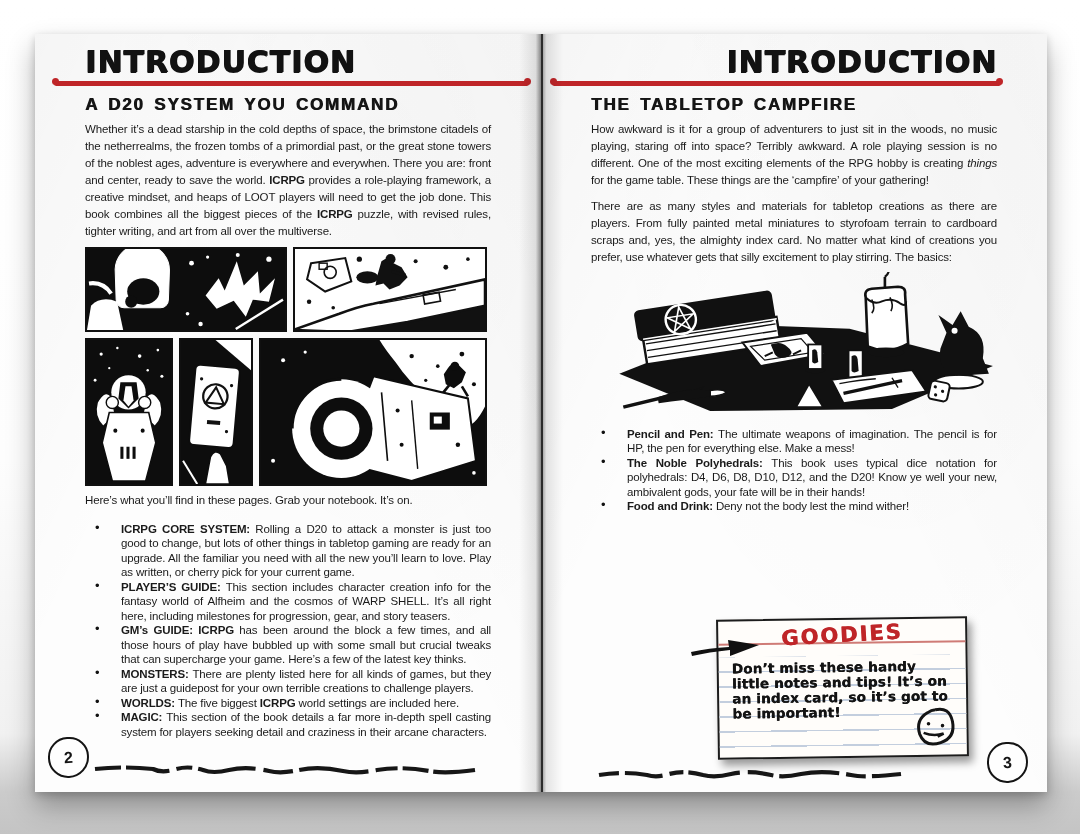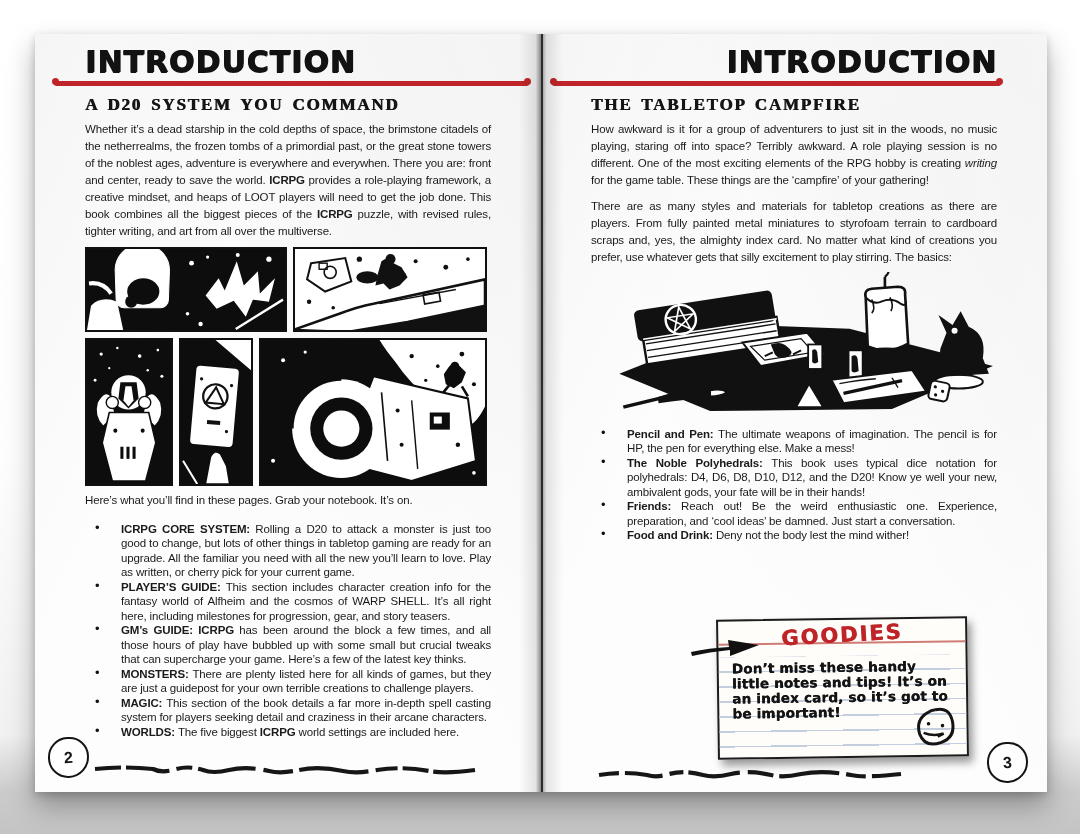--- a/index.html
+++ b/index.html
@@ -19,21 +19,21 @@
   .gutter::after{content:'';position:absolute;left:50%;top:0;width:2px;height:100%;background:#2b2b2b;}
   .hdr{margin:2px 0 0;font-family:"DejaVu Sans",sans-serif;font-weight:bold;font-size:30px;line-height:1.05;
     color:#121212;letter-spacing:1px;text-shadow:1px 0 0 #121212,0 .5px 0 #121212;}
   .hdr.right-hdr{text-align:right;}
   .rule{position:relative;height:5px;margin-top:3px;background:var(--accent,#bf2528);border-radius:3px;}
   .rule::before,.rule::after{content:'';position:absolute;top:-3px;width:7px;height:7px;border-radius:50%;
     background:var(--accent,#bf2528);}
   .rule::before{left:-2px;} .rule::after{right:-2px;}
   .left .rule{margin-left:-31px;margin-right:-38px;}
   .right .rule{margin-left:-39px;margin-right:-4px;}
-  .sect{margin:9px 0 6px;font-family:Liberation Serif, serif;font-weight:bold;font-size:17px;color:#151515;
+  .sect{margin:9px 0 6px;font-family:Liberation Sans, sans-serif;font-weight:bold;font-size:17px;color:#151515;
     letter-spacing:1.8px;word-spacing:3px;text-shadow:.7px 0 0 #151515;}
   .body{margin:5px 0 0;font-size:11.5px;line-height:17px;letter-spacing:-.15px;color:#1a1a1a;
     text-align:justify;}
   .b{font-weight:bold;} .i{font-style:italic;}
   .find{margin-top:0;text-align:left;}
   ul.bullets{margin:13px 0 0;padding:0;list-style:none;}
   ul.bullets li{position:relative;padding-left:36px;font-size:11.5px;line-height:14.5px;letter-spacing:-.15px;
     color:#1a1a1a;text-align:justify;}
   ul.bullets li::before{content:'\2022';position:absolute;left:10px;top:-1px;font-size:13px;color:#111;}
   
@@ -205,35 +205,35 @@
         </div>
       </div>
 
       <p class="body find">Here’s what you’ll find in these pages. Grab your notebook. It’s on.</p>
 
       <ul class="bullets">
         <li><span class="b">ICRPG CORE SYSTEM: </span><span>Rolling a D20 to attack a monster is just too good to change, but lots of other things in tabletop gaming are ready for an upgrade. All the familiar you need with all the new you’ll learn to love. Play as written, or cherry pick for your current game.</span></li>
         <li><span class="b">PLAYER’S GUIDE: </span><span>This section includes character creation info for the fantasy world of Alfheim and the cosmos of WARP SHELL. It’s all right here, including milestones for progression, gear, and story teasers.</span></li>
         <li><span class="b">GM’s GUIDE: ICRPG</span><span> has been around the block a few times, and all those hours of play have bubbled up with some small but crucial tweaks that can supercharge your game. Here’s a few of the latest key thinks.</span></li>
         <li><span class="b">MONSTERS: </span><span>There are plenty listed here for all kinds of games, but they are just a guidepost for your own terrible creations to challenge players.</span></li>
+        <li><span class="b">WORLDS: </span><span> The five biggest </span><span class="b">ICRPG</span><span> world settings are included here.</span></li>
         <li><span class="b">MAGIC: </span><span>This section of the book details a far more in-depth spell casting system for players seeking detail and craziness in their arcane characters.</span></li>
-        <li><span class="b">WORLDS: </span><span> The five biggest </span><span class="b">ICRPG</span><span> world settings are included here.</span></li>
       </ul>
 
       <div class="pagenum pn-left">2</div>
       <svg class="scribble scr-left" viewBox="0 0 384 14" preserveAspectRatio="none">
         <path d="M2,7 q30,-3 58,0 q8,4 20,1 q14,-5 30,0 q10,4 26,0 q18,-4 40,1 q12,3 30,-1 q20,-4 44,1 q14,3 34,-1 q24,-4 52,1 q16,3 46,-1" fill="none" stroke="#161616" stroke-width="4.2" stroke-dasharray="26 5 44 7 16 6 58 8 30 6 70 7 22 5"></path>
       </svg>
     </section>
 
     <section class="page right">
       <h1 class="hdr right-hdr">INTRODUCTION</h1>
       <div class="rule"></div>
       <h2 class="sect">THE TABLETOP CAMPFIRE</h2>
-      <p class="body"><span>How awkward is it for a group of adventurers to just sit in the woods,  no music playing, staring off into space? Terribly awkward. A role playing session is no different. One of the most exciting elements of the RPG hobby is creating </span><span class="i">writing</span><span> for the game table. These things are the ‘campfire’ of your gathering!</span></p>
+      <p class="body"><span>How awkward is it for a group of adventurers to just sit in the woods,  no music playing, staring off into space? Terribly awkward. A role playing session is no different. One of the most exciting elements of the RPG hobby is creating </span><span class="i">things</span><span> for the game table. These things are the ‘campfire’ of your gathering!</span></p>
       <p class="body" style="margin-top:9px">There are as many styles and materials for tabletop creations as there are players. From fully painted metal miniatures to styrofoam terrain to cardboard scraps and, yes, the almighty index card. No matter what kind of creations you prefer, use whatever gets that silly excitement to play stirring. The basics:</p>
 
       <div class="tillo">
         <svg viewBox="0 0 402 145" preserveAspectRatio="none">
           <polygon points="28,104 150,54 256,58 398,96 298,140 118,142" fill="#111"></polygon>
           <g transform="rotate(-9 120 66)">
             <rect x="52" y="56" width="134" height="28" fill="#fff" stroke="#111" stroke-width="2.4"></rect>
             <line x1="54" y1="63" x2="184" y2="63" stroke="#111" stroke-width="1.4"></line>
             <line x1="54" y1="70" x2="184" y2="70" stroke="#111" stroke-width="1.4"></line>
             <line x1="54" y1="77" x2="184" y2="77" stroke="#111" stroke-width="1.4"></line>
@@ -284,21 +284,20 @@
             <polygon points="100,121 112,117 103,126" fill="#111"></polygon>
           </g>
           <path d="M66,128 q26,-10 52,-7 l1,6 q-28,4 -52,7 z" fill="#111"></path>
           <path d="M118,121 q12,-2 16,2 q-6,4 -16,4 z" fill="#fff" stroke="#111" stroke-width="1.6"></path>
         </svg>
       </div>
 
       <ul class="bullets">
         <li><span class="b">Pencil and Pen: </span><span>The ultimate weapons of imagination. The pencil is for HP, the pen for everything else. Make a mess!</span></li>
         <li><span class="b">The Noble Polyhedrals: </span><span>This book uses typical dice notation for polyhedrals: D4, D6, D8, D10, D12, and the D20! Know ye well your new, ambivalent gods, your fate will be in their hands!</span></li>
-        <li><span class="b">Friends: </span><span>Reach out! Be the weird enthusiastic one. Experience, preparation, and ‘cool ideas’ be damned. Just start a conversation.</span></li>
         <li><span class="b">Food and Drink: </span><span>Deny not the body lest the mind wither!</span></li>
       </ul>
 
       <svg class="arrow" viewBox="0 0 72 30">
         <path d="M2,20 Q20,16 40,15 L39,8 L70,13 L41,24 L41,18 Q20,20 3,24 Z" fill="#111"></path>
       </svg>
 
       <div class="goodies">
         <div class="redline"></div>
         <div class="rules"></div>

